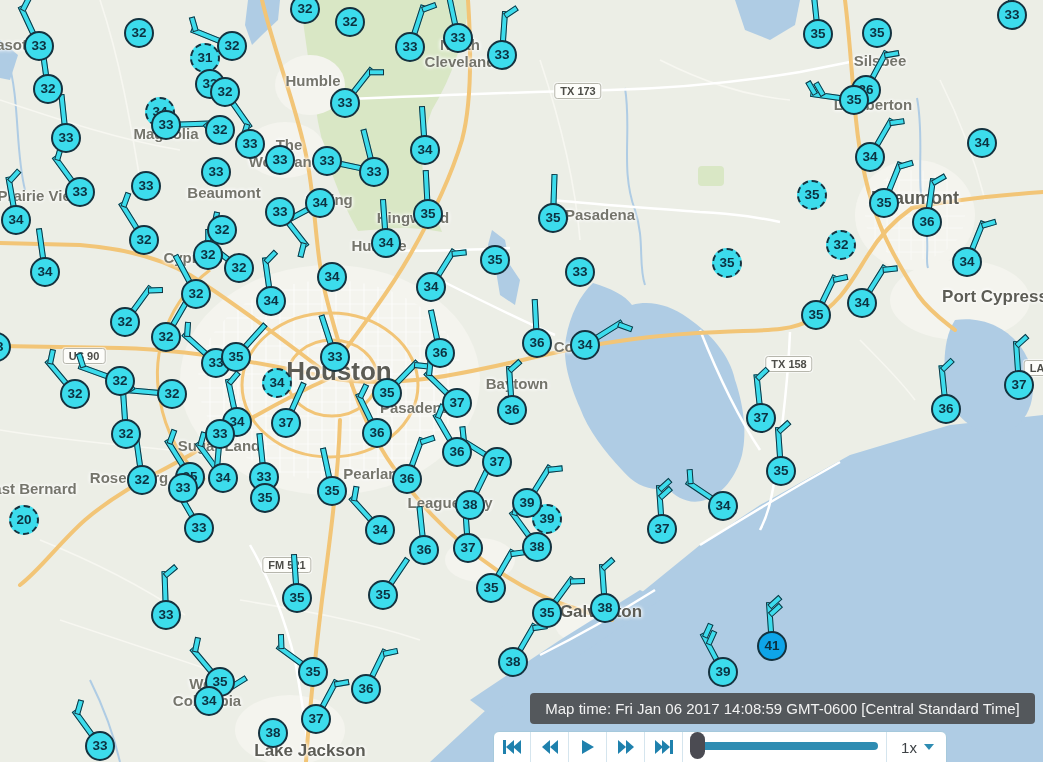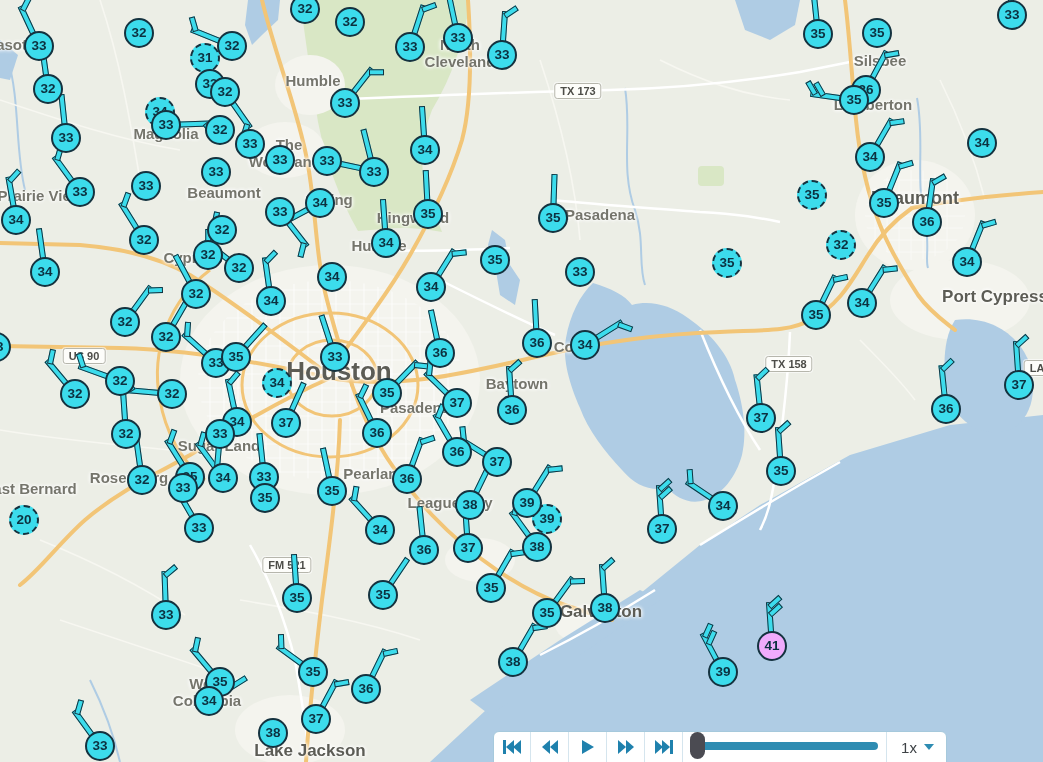--- a/index.html
+++ b/index.html
@@ -14,21 +14,21 @@
     box-shadow:0 0 0 1px rgba(255,255,255,.6);}
   .staff{position:absolute;width:6px;height:44px;background:#3cdcec;border:1.5px solid #14323f;
     box-sizing:border-box;transform-origin:50% 100%;}
   .tick{position:absolute;left:2px;width:15px;height:6px;background:#3cdcec;border:1.5px solid #14323f;
     box-sizing:border-box;transform-origin:0 50%;transform:rotate(-38deg);}
   .stn{position:absolute;width:30px;height:30px;border-radius:50%;background:#3cdcec;
     border:2.5px solid #14323f;color:#0c3140;font-size:13.5px;font-weight:700;line-height:1;
     display:flex;align-items:center;justify-content:center;box-sizing:border-box;
     transform:translate(-50%,-50%);}
   .stn.dashed{border:2px dashed #14323f;margin-top:33px;}
-  .stn.green{background:#f0abfc;}
+  .stn.green{background:#0ea5e9;}
   #tooltip{position:absolute;left:530px;top:693px;width:505px;height:31px;background:#54585c;
     border-radius:4px;color:#f2f2f2;font-size:15px;display:flex;align-items:center;justify-content:center;
     white-space:nowrap;}
   #toolbar{position:absolute;left:493px;top:731px;width:454px;height:40px;background:#ffffff;
     border:1px solid #a6c9dc;border-radius:6px;box-sizing:border-box;}
   .tbtn{position:absolute;top:0;height:30px;width:37px;display:flex;align-items:center;justify-content:center;
     border-right:1px solid #d5e5ee;cursor:pointer;background:transparent;border-top:none;border-bottom:none;border-left:none;padding:0;}
   .tbtn svg{fill:#1f81ad;}
   #slider-track{position:absolute;left:196px;top:10px;width:188px;height:8px;background:#2e8cb2;border-radius:4px;cursor:pointer;}
   #slider-thumb{position:absolute;top:-10px;width:15px;height:27px;background:#4b4b52;border-radius:8px;cursor:grab;}
@@ -513,20 +513,23 @@
       <div class="stn" style="left: 761px; top: 418px; pointer-events: auto;">37</div>
       <div class="stn" style="left: 781px; top: 471px; pointer-events: auto;">35</div>
       <div class="stn" style="left: 946px; top: 409px; pointer-events: auto;">36</div>
       <div class="stn" style="left: 1019px; top: 385px; pointer-events: auto;">37</div>
       <div class="stn" style="left: 723px; top: 672px; pointer-events: auto;">39</div>
       <div class="stn green" style="left: 772px; top: 646px; pointer-events: auto;">41</div>
       <div class="stn" style="left: 220px; top: 434px; pointer-events: auto;">33</div>
       <div class="stn" style="left: -4px; top: 347px; pointer-events: auto;">33</div>
     </div>
 
+  <div id="tooltip">
+    <span>Map time: Fri Jan 06 2017 14:08:59 GMT-0600 [Central Standard Time]</span>
+  </div>
 
   <div id="toolbar">
     <button class="tbtn" style="left:0">
       <svg width="18" height="14" viewBox="0 0 18 14">
         <rect x="0" y="0" width="3" height="14"></rect>
           <polygon points="11,0 3,7 11,14"></polygon>
           <polygon points="18,0 10,7 18,14"></polygon>
       </svg>
     </button>
     <button class="tbtn" style="left:38px">

